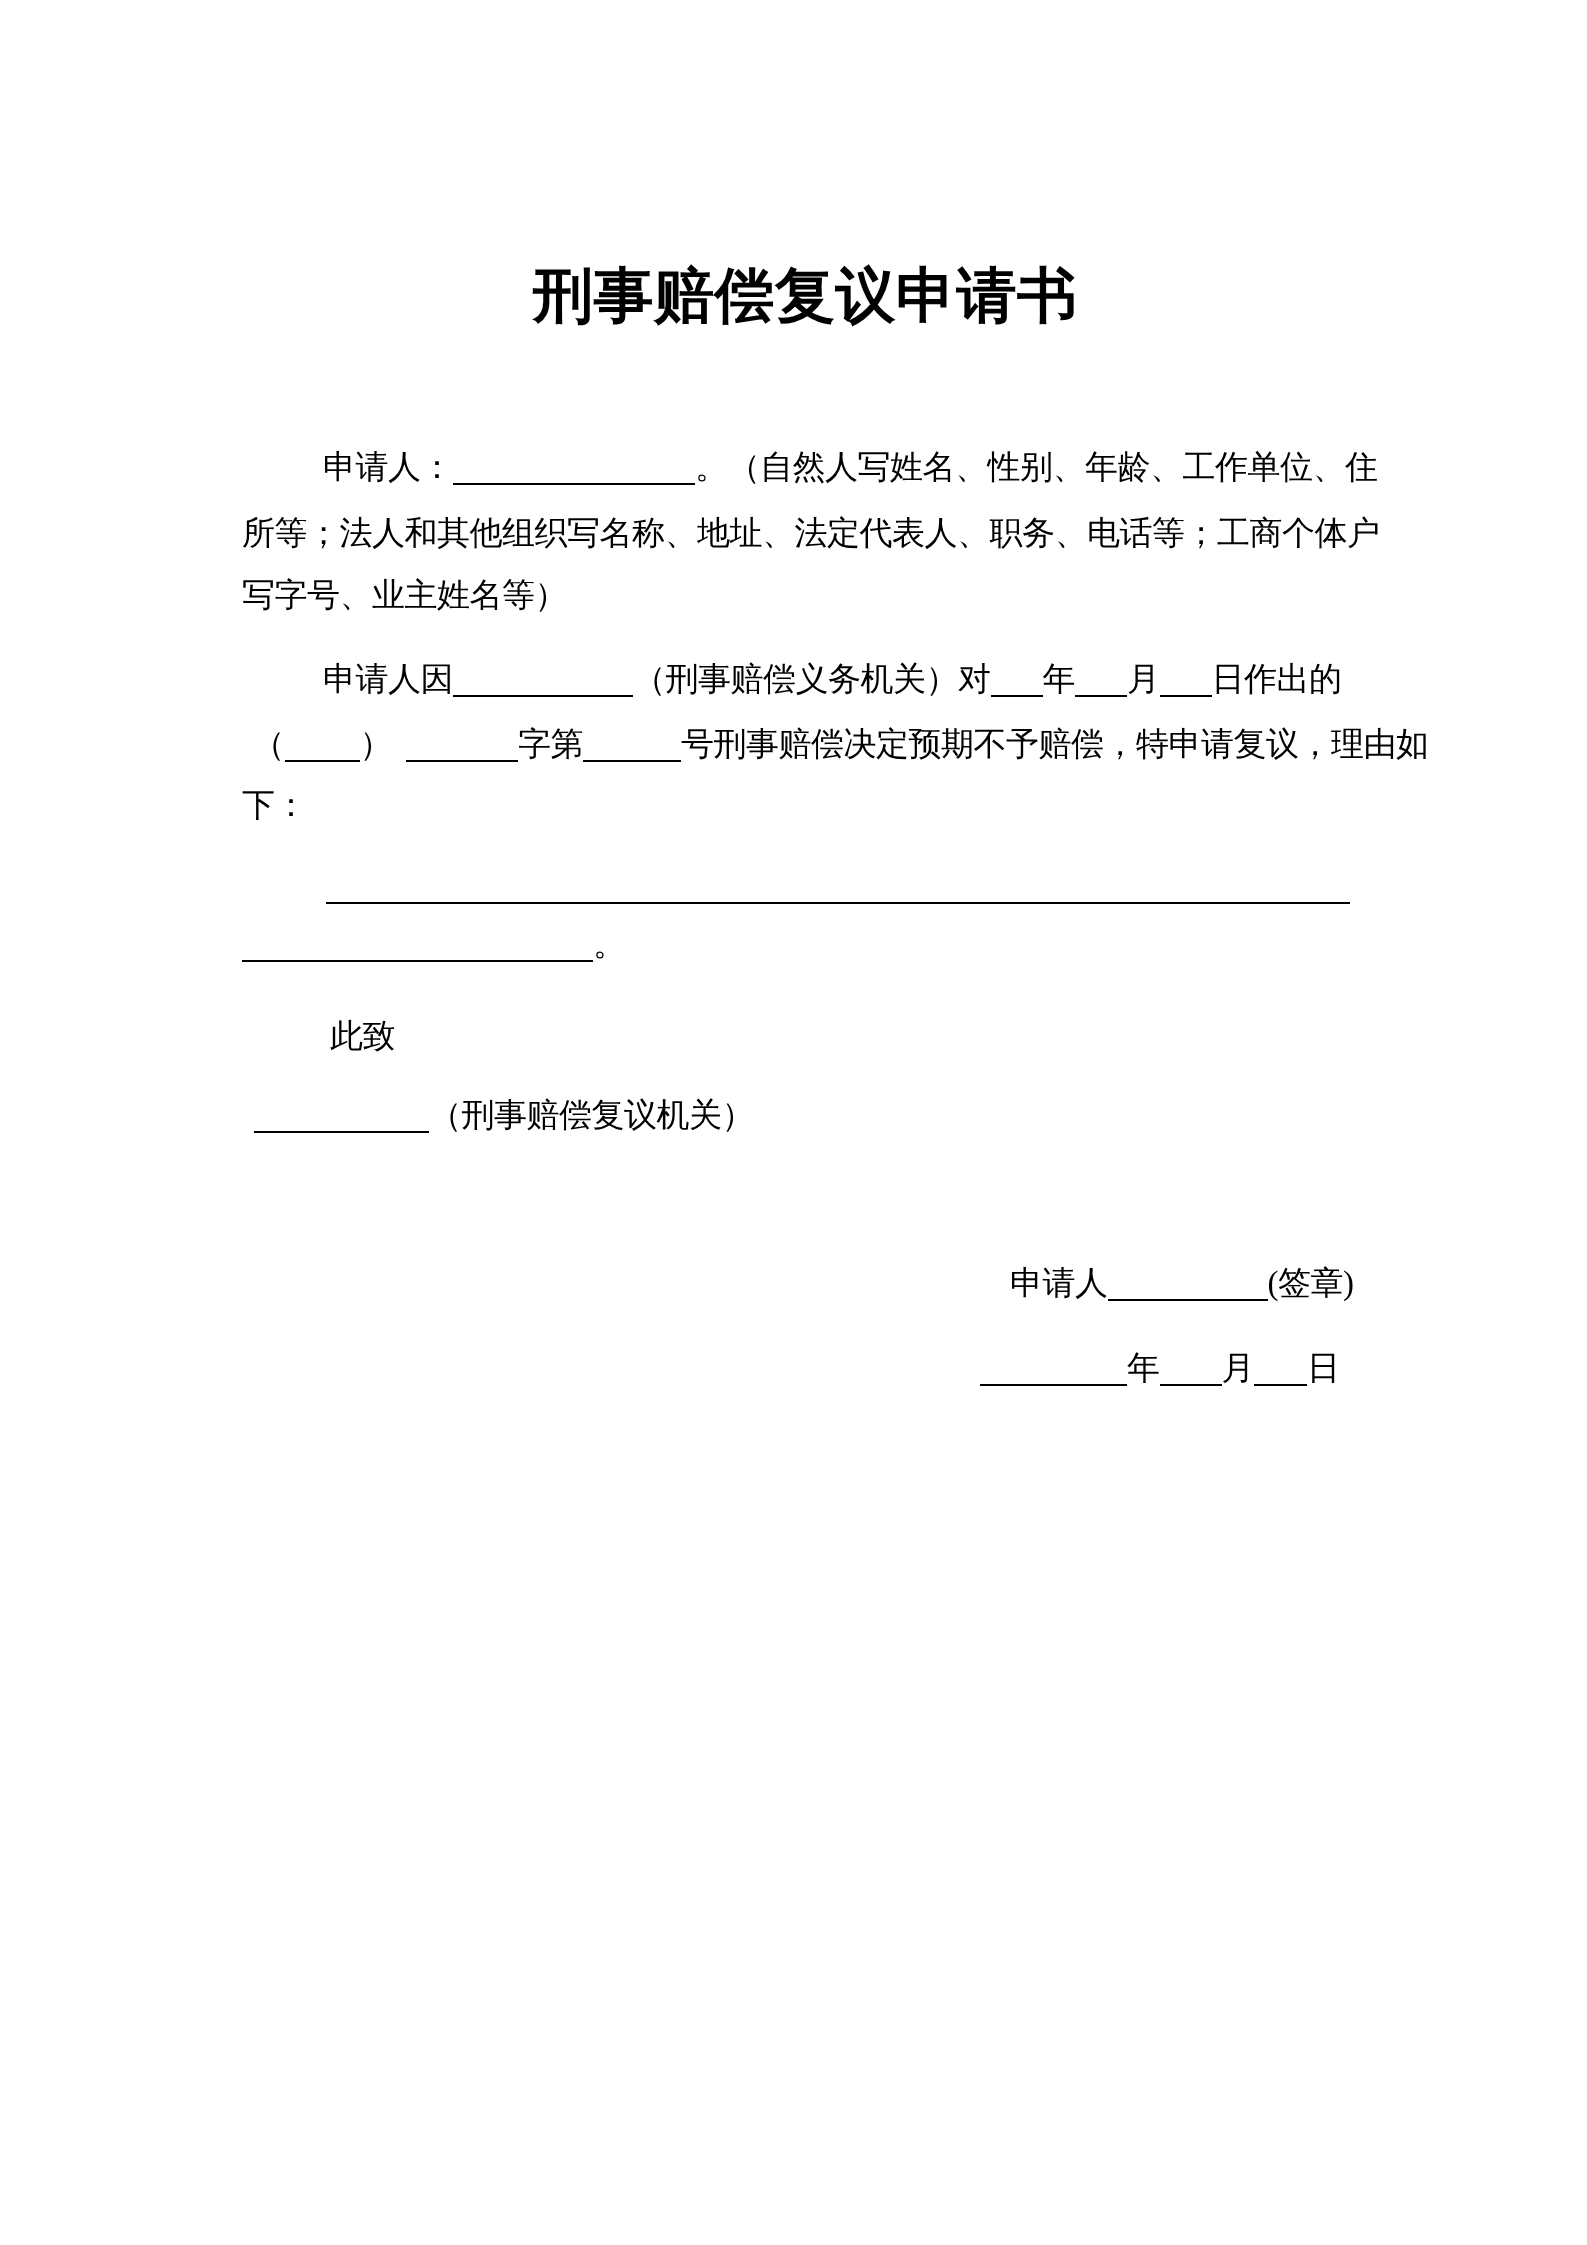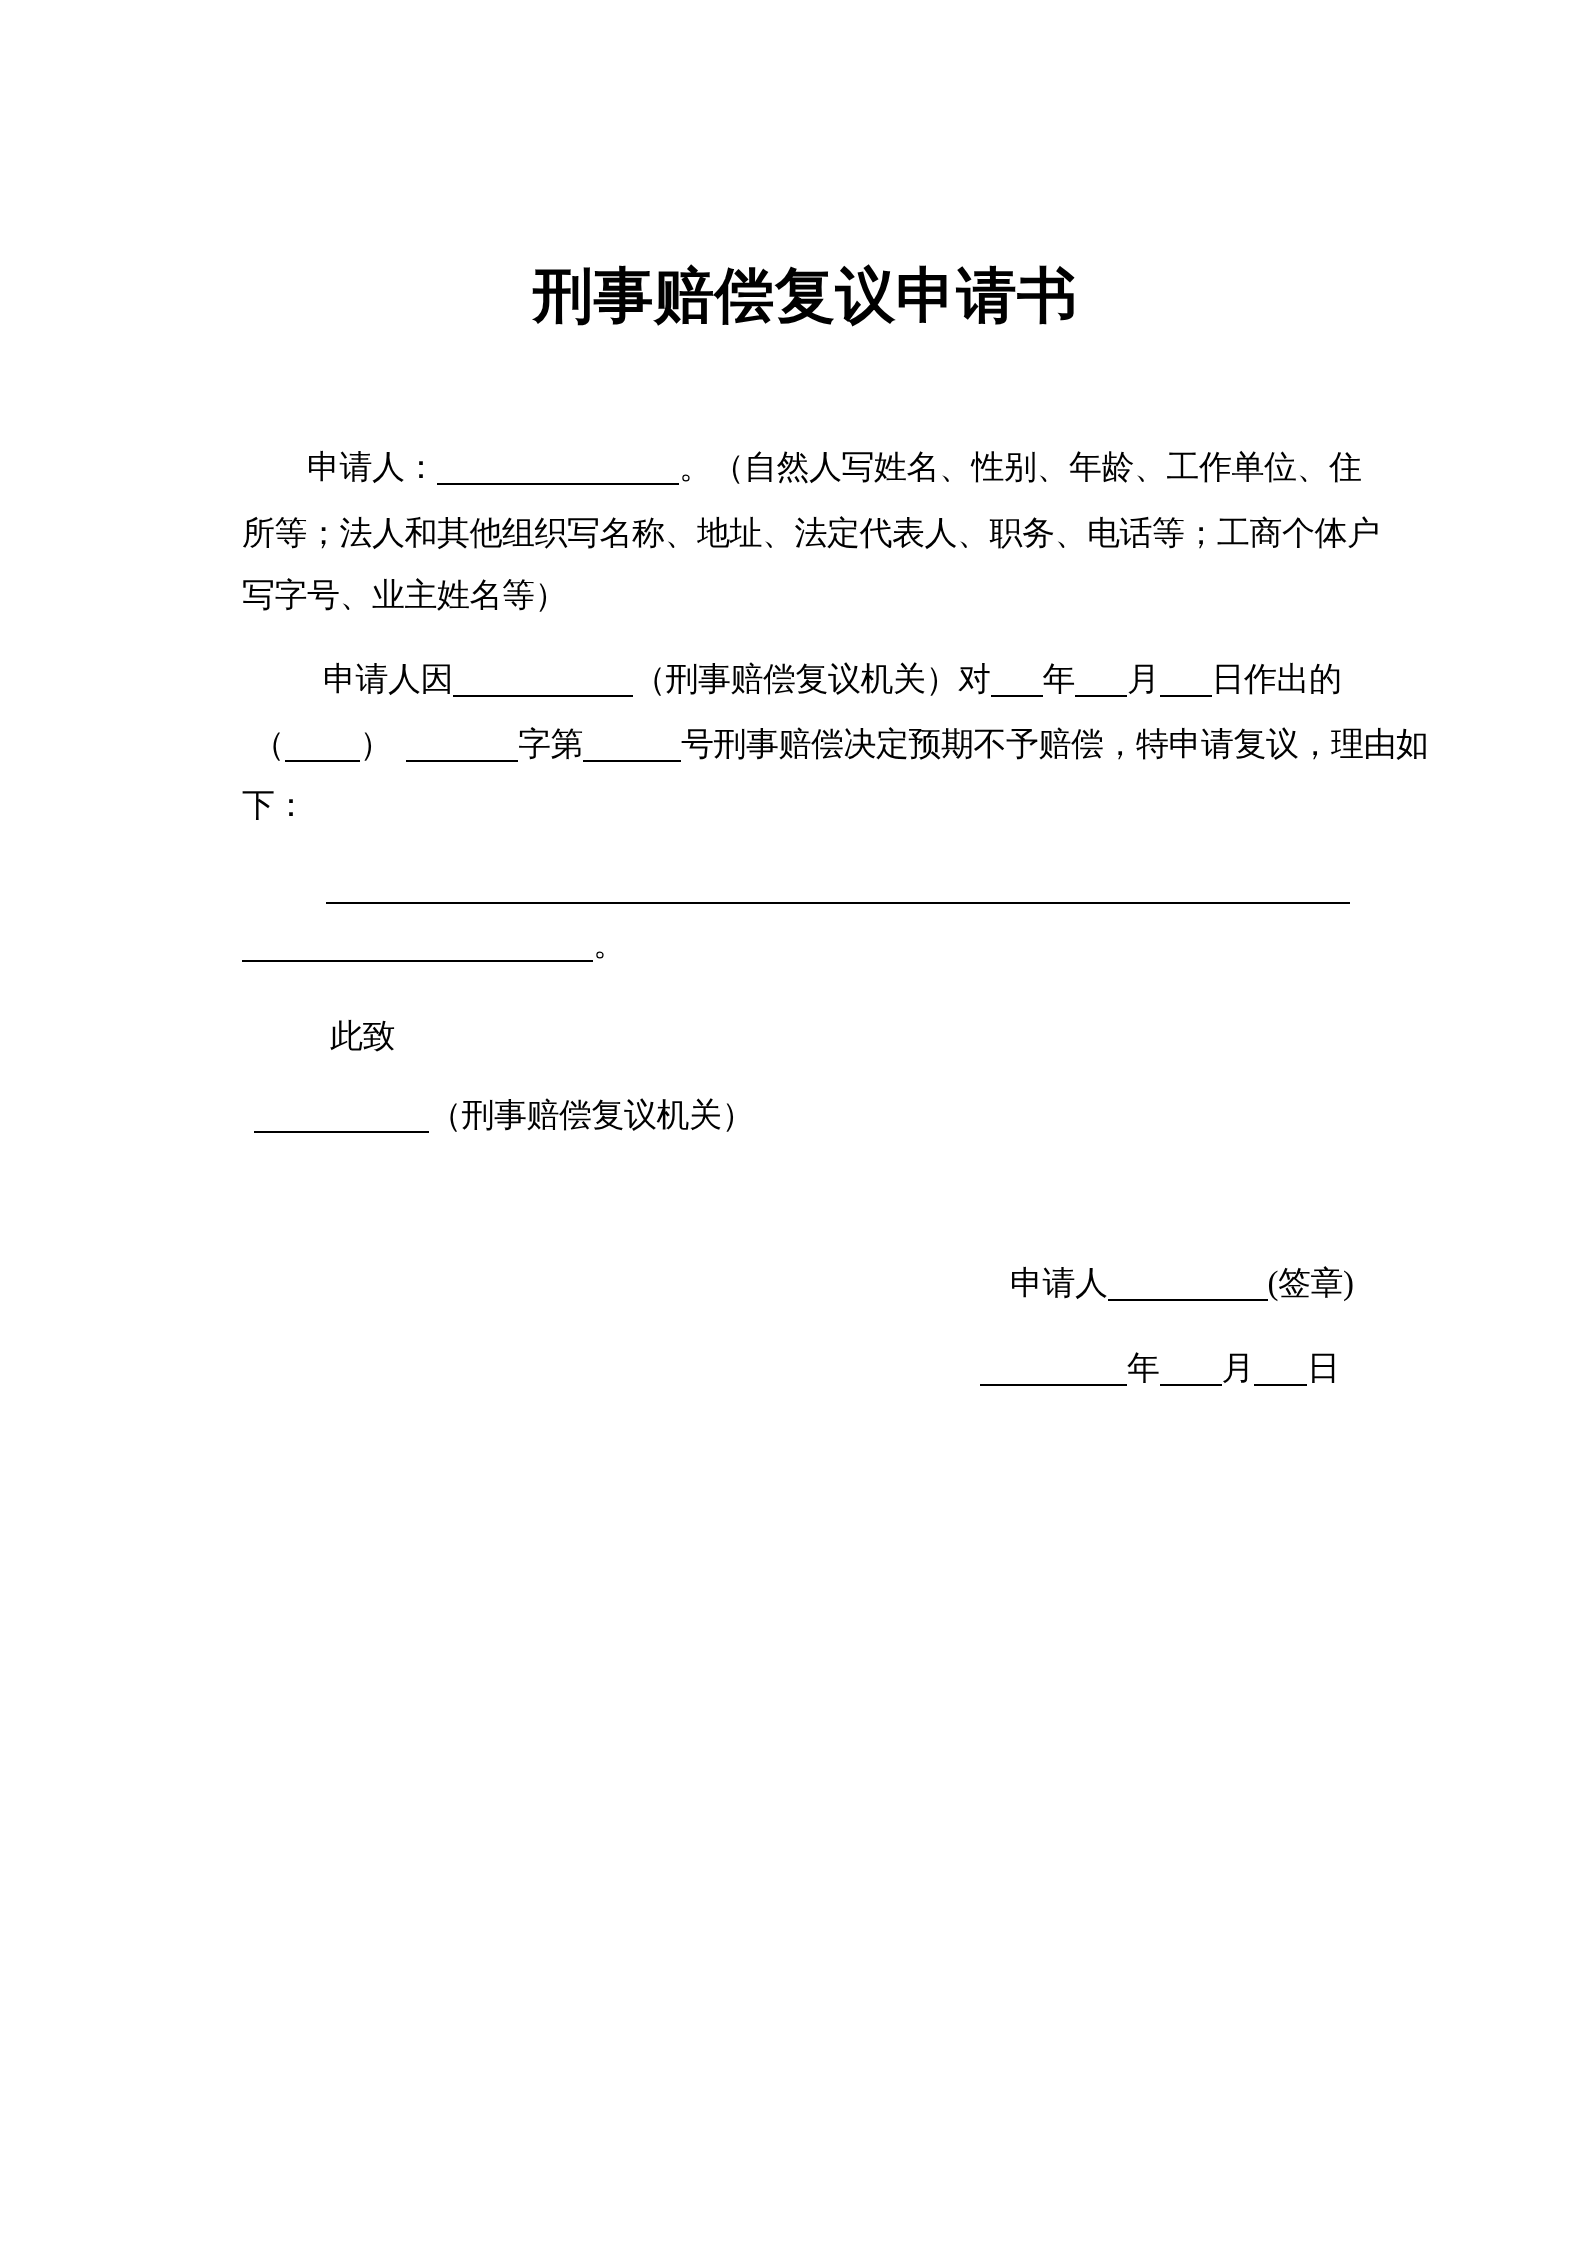--- a/index.html
+++ b/index.html
@@ -45,28 +45,28 @@
     border-bottom: 2px solid #000000;
   }
 </style>
 </head>
 <body>
 
 <div class="page">
 
   <div class="title" style="left:533px; top:266px;">刑事赔偿复议申请书</div>
 
-  <div class="line" style="left:307px; top:450px;text-align:center;">
+  <div class="line" style="left:323px; top:450px;text-align:center;">
     <span>申请人：</span><span class="bl" style="width:242px;"></span><span>。（自然人写姓名、性别、年龄、工作单位、住</span>
   </div>
   <div class="line" style="left:242px; top:517px;">所等；法人和其他组织写名称、地址、法定代表人、职务、电话等；工商个体户</div>
   <div class="line" style="left:242px; top:579px;">写字号、业主姓名等）</div>
 
   <div class="line" style="left:323px; top:662px;">
-    <span>申请人因</span><span class="bl" style="width:180px;"></span><span>（刑事赔偿复议机关）对</span><span class="bl" style="width:52px;"></span><span>年</span><span class="bl" style="width:52px;"></span><span>月</span><span class="bl" style="width:52px;"></span><span>日作出的</span>
+    <span>申请人因</span><span class="bl" style="width:180px;"></span><span>（刑事赔偿义务机关）对</span><span class="bl" style="width:52px;"></span><span>年</span><span class="bl" style="width:52px;"></span><span>月</span><span class="bl" style="width:52px;"></span><span>日作出的</span>
   </div>
   <div class="line" style="left:252px; top:727px;">
     <span>（</span><span class="bl" style="width:75px;"></span><span>）</span><span class="bl" style="width:112px; margin-left:14px;"></span><span>字第</span><span class="bl" style="width:98px;"></span><span>号刑事赔偿决定预期不予赔偿，特申请复议，理由如</span>
   </div>
   <div class="line" style="left:242px; top:789px;">下：</div>
 
   <div class="rule" style="left:326px; top:868px; width:1024px; height:34px;"></div>
   <div class="line" style="left:242px; top:927px;">
     <span class="bl" style="width:351px;"></span><span>。</span>
   </div>

